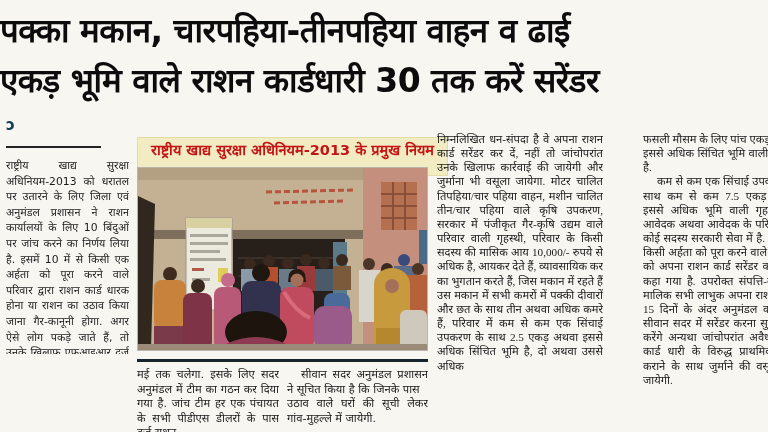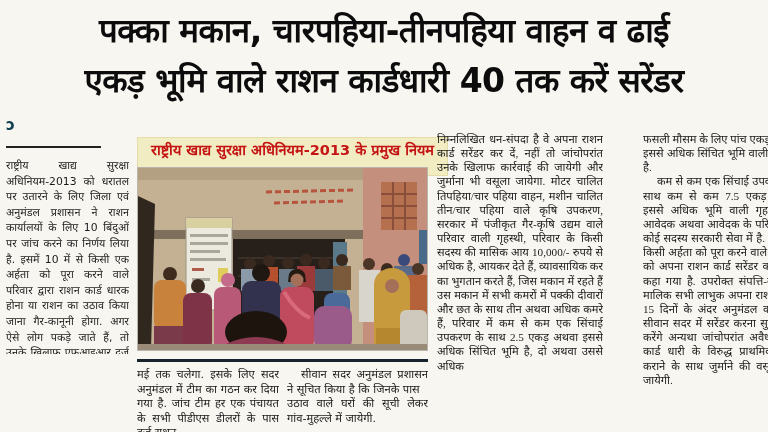--- a/index.html
+++ b/index.html
@@ -3,21 +3,21 @@
 <meta charset="utf-8">
 <style>
   html,body{margin:0;padding:0;background:#d9d9d9;}
   .page{
     position:relative;width:768px;height:432px;background:#f8f6f1;
     overflow:hidden;font-family:"DejaVu Sans","Liberation Sans",sans-serif;
     color:#151515;
   }
   
   .headline{
-    position:absolute;left:0;top:6px;width:768px;text-align:center;
+    position:absolute;left:0;top:6px;width:768px;
     font-weight:700;color:#0c0c0c;line-height:50px;font-size:33px;
     letter-spacing:-0.5px;white-space:nowrap;
   }
   .headline .hl{display:block;}
   
   .body-txt{
     font-size:11px;line-height:14.2px;text-align:justify;color:#1b1b1b;
     overflow:hidden;
   }
   
@@ -50,21 +50,21 @@
   .col5{position:absolute;left:609px;top:132px;width:155px;height:300px;margin-left:34px;}
   .col4 .body-txt,.col5 .body-txt{font-size:11.2px;line-height:14.15px;font-family:Liberation Serif, serif;}
 </style>
 </head>
 <body>
 
 <div class="page">
 
   <div class="headline">
     <span class="hl">पक्का मकान, चारपहिया-तीनपहिया वाहन व ढाई</span>
-    <span class="hl">एकड़ भूमि वाले राशन कार्डधारी 40 तक करें सरेंडर</span>
+    <span class="hl">एकड़ भूमि वाले राशन कार्डधारी 30 तक करें सरेंडर</span>
   </div>
 
   <div class="col1">
     <div class="lead">
       <span class="bullet">ɔ</span>
     </div>
     <hr>
     <div class="body-txt">राष्ट्रीय खाद्य सुरक्षा अधिनियम-2013 को धरातल पर उतारने के लिए जिला एवं अनुमंडल प्रशासन ने राशन कार्यालयों के लिए 10 बिंदुओं पर जांच करने का निर्णय लिया है. इसमें 10 में से किसी एक अर्हता को पूरा करने वाले परिवार द्वारा राशन कार्ड धारक होना या राशन का उठाव किया जाना गैर-कानूनी होगा. अगर ऐसे लोग पकड़े जाते हैं, तो उनके खिलाफ एफआइआर दर्ज की जायेगी. साथ ही जुर्माना भी वसूला जायेगा. अभियान 10 मई से 20</div>
   </div>
 

